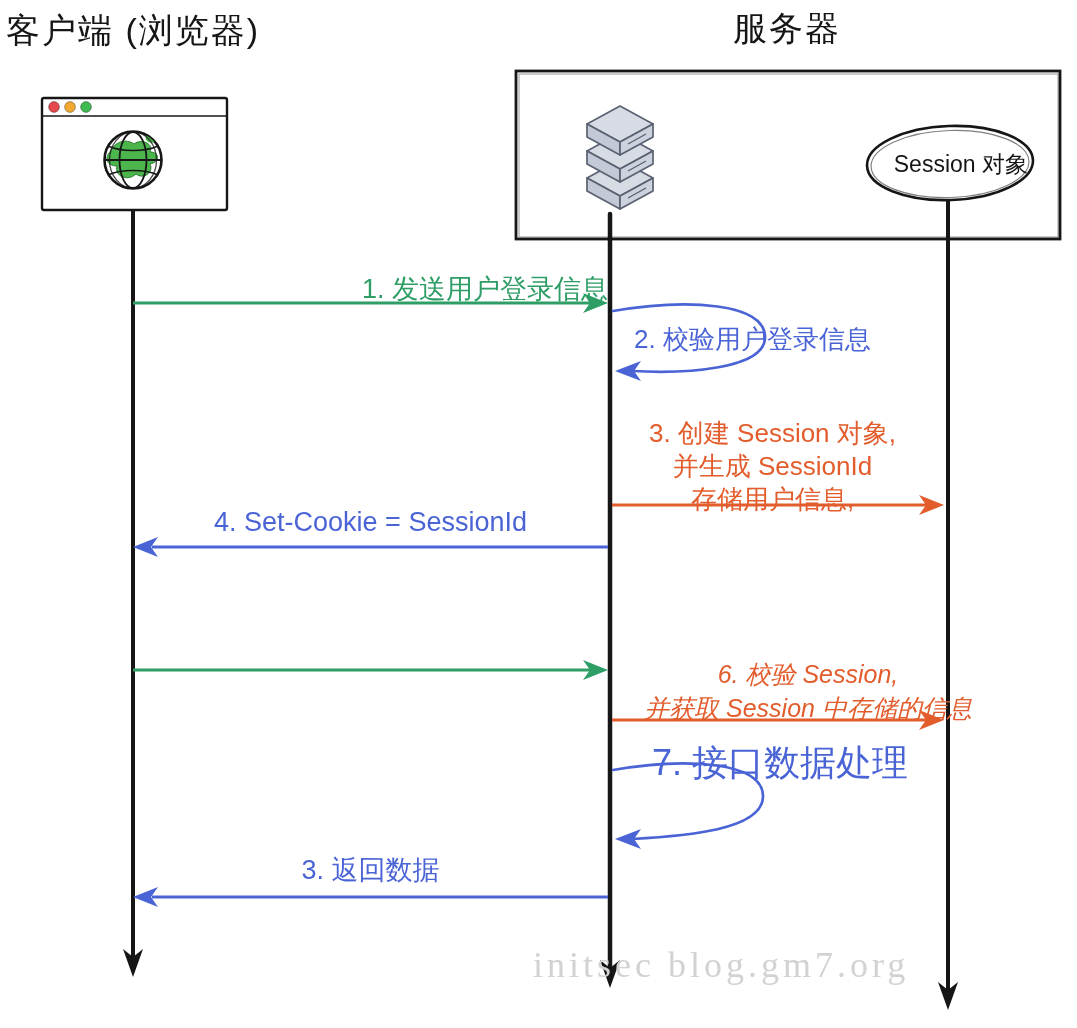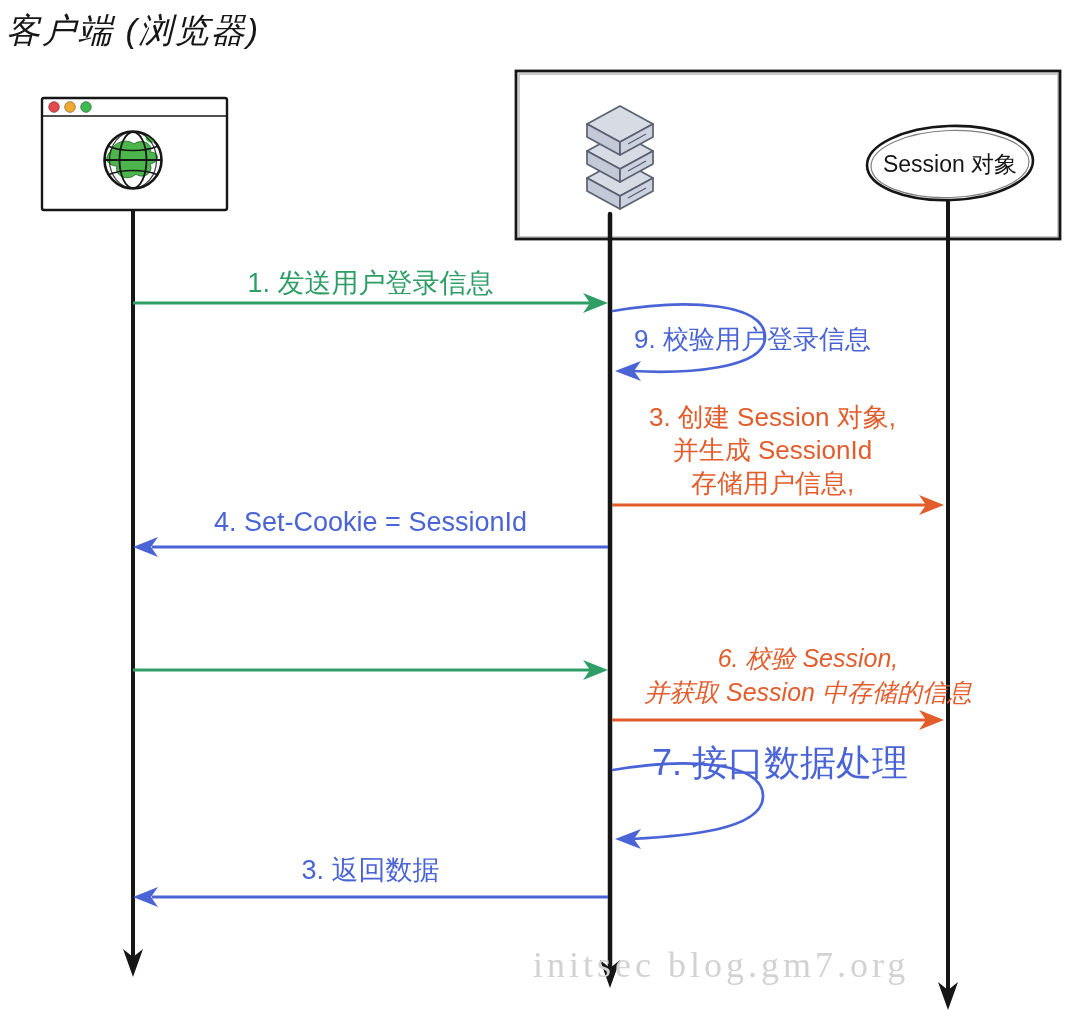--- a/index.html
+++ b/index.html
@@ -1,35 +1,35 @@
 <!DOCTYPE html>
 <html style="--green: #2e9d66; --blue: #4a64d6; --orange: #e25c2c; --ink: #161616; --watermark: #d2d2d2; --dot-red: #e5484d; --dot-yellow: #f0a92e; --dot-green: #3fba50; --globe-blue: #42aee0; --globe-green: #4cb64c; --srv-top: #d6dbe4; --srv-left: #c3c9d6; --srv-right: #cdd3de; --srv-stroke: #5a6170;"><head>
 <meta charset="utf-8">
 <style>
   html,body{margin:0;padding:0;background:#ffffff;}
   .canvas{position:relative;width:1077px;height:1028px;background:#ffffff;overflow:hidden;
           font-family:"Liberation Sans","DejaVu Sans",sans-serif;color:var(--ink);}
   .art{position:absolute;left:0;top:0;}
-  .actor-title{position:absolute;font-size:34px;letter-spacing:2px;color:var(--ink);white-space:nowrap;font-style:italic;}
+  .actor-title{position:absolute;font-size:34px;letter-spacing:2px;color:var(--ink);white-space:nowrap;}
   .t-client{left:6px;top:8px;}
   .t-server{left:733px;top:6px;}
   .label{position:absolute;font-size:26px;line-height:34px;white-space:nowrap;}
   .center{text-align:center;}
   .green{color:var(--green);}
   .blue{color:var(--blue);}
-  .orange{color:var(--orange);}
-  .lbl1{left:133px;width:475px;top:266px;font-size:27px;}
+  .orange{color:var(--orange);margin-top:16px;}
+  .lbl1{left:133px;width:475px;top:272px;font-size:27px;text-align:right;}
   .lbl2{left:634px;top:322px;}
   .lbl3{left:615px;width:315px;top:401px;line-height:33px;}
   .lbl4{left:133px;width:475px;top:505px;font-size:27px;}
   .lbl5{left:105px;width:505px;top:592px;line-height:35px;}
   .lbl6{left:598px;width:420px;top:641px;font-size:25px;line-height:34px;font-style:italic;}
   .lbl7{left:652px;top:746px;font-size:36px;}
   .lbl8{left:133px;width:475px;top:853px;font-size:27px;}
-  .session-label{position:absolute;left:872px;top:149px;width:156px;text-align:center;
+  .session-label{position:absolute;left:872px;top:149px;width:156px;text-align:right;
                  font-size:23px;color:var(--ink);white-space:nowrap;}
   .watermark{position:absolute;left:533px;top:944px;font-family:"Liberation Serif","DejaVu Serif",serif;
              font-size:36px;letter-spacing:4px;color:var(--watermark);white-space:nowrap;}
   
   .ink-line{stroke:var(--ink);fill:none;}
   .g-line{stroke:var(--green);fill:none;}
   .b-line{stroke:var(--blue);fill:none;}
   .o-line{stroke:var(--orange);fill:none;}
   .g-head{fill:var(--green);stroke:none;}
   .b-head{fill:var(--blue);stroke:none;}
@@ -147,26 +147,27 @@
       <polygon class="b-head" points="615,839 641,829 634,839 641,849"></polygon>
     </g>
 
     <g>
       <line x1="608" y1="897" x2="152" y2="897" class="b-line" stroke-width="3"></line>
       <polygon class="b-head" points="133,897 158,887 151,897 158,907"></polygon>
     </g>
   </svg>
 
   <div class="actor-title t-client">客户端 (浏览器)</div>
+  <div class="actor-title t-server">服务器</div>
 
   <div class="session-label">Session 对象</div>
 
   <div class="label center green lbl1">1. 发送用户登录信息</div>
 
-  <div class="label blue lbl2">9. 校验用户登录信息</div>
+  <div class="label blue lbl2">2. 校验用户登录信息</div>
 
   <div class="label center orange lbl3">
     <div>3. 创建 Session 对象,</div>
     <div>并生成 SessionId</div>
     <div>存储用户信息,</div>
   </div>
 
   <div class="label center blue lbl4">4. Set-Cookie = SessionId</div>
 
 

